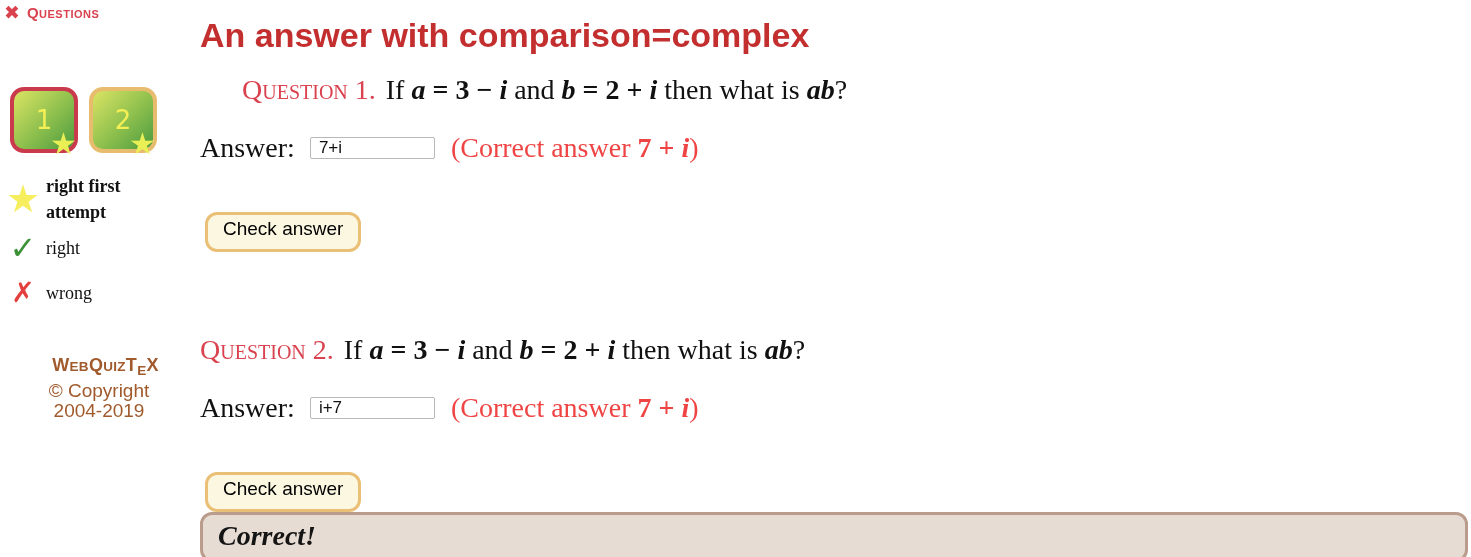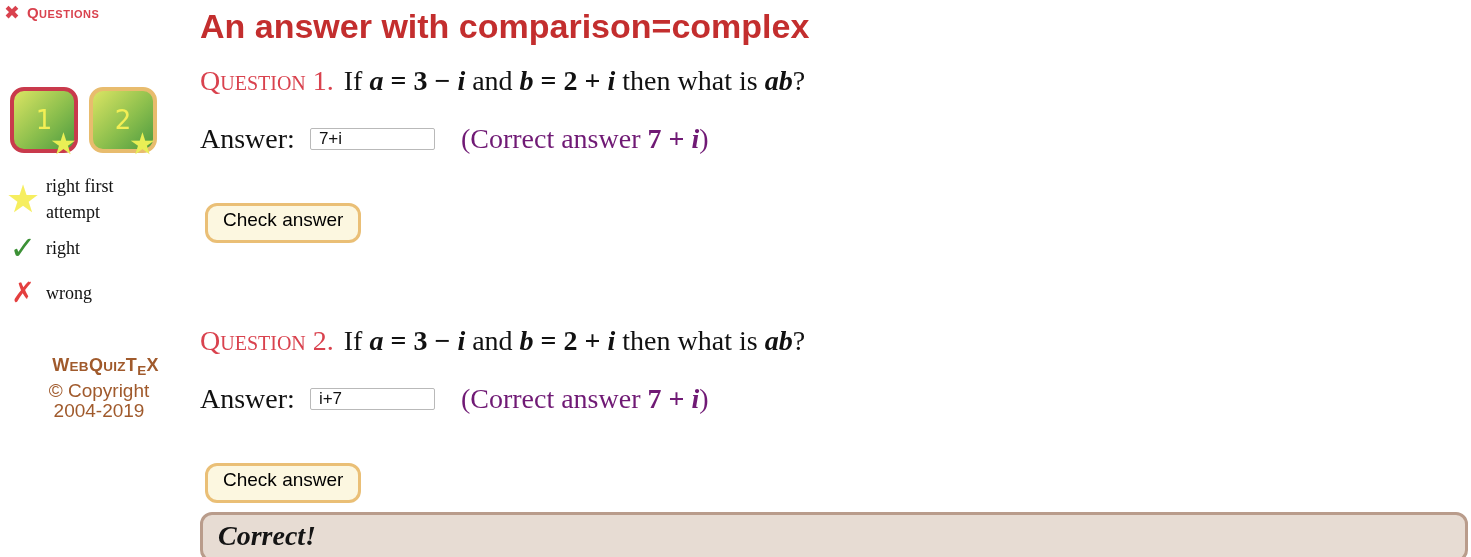--- a/index.html
+++ b/index.html
@@ -70,44 +70,44 @@
   .footer .logo { font-weight: bold; letter-spacing: 0.3px; padding-left: 13px; }
   .seg-big   { font-size: 18px; font-weight: bold; }
   .seg-small { font-size: 13.5px; font-weight: bold; }
   .seg-sub   { font-size: 13.5px; font-weight: bold; vertical-align: -4px; }
   .footer .copyright, .footer .years { font-size: 19px; }
 
   
   .main { position: absolute; left: 200px; top: 0; right: 0; }
 
   .page-title {
-    margin-top: 7px;
+    margin-top: 16px;
     font-family: "Liberation Sans", sans-serif;
     font-size: 34px; font-weight: bold;
     color: #c32e2e; line-height: 38px;
   }
 
   .question-line { font-size: 28px; color: #111; line-height: 34px; }
-  .q1-line { margin-top: 19px; }
+  .q1-line { margin-top: 19px; margin-left: 42px; }
   .q2-line { margin-top: 81px; }
   .q-label {
     color: #d9424e; font-variant: small-caps; margin-right: 10px;
   }
 
   .answer-row { margin-top: 21px; display: flex; align-items: center; height: 40px; }
   .answer-label { font-size: 28px; color: #111; }
   .answer-input {
     margin-left: 15px;
     width: 125px; height: 22px;
     border: 1px solid #b9b9b9; border-radius: 2px;
     font-family: "Liberation Sans", sans-serif;
     font-size: 17px; color: #111;
     padding-left: 8px; background: #ffffff; outline: none;
   }
-  .correct-note { margin-left: 26px; font-size: 28px; color: #701a75; }
+  .correct-note { margin-left: 16px; font-size: 28px; color: #ef4444; }
 
   .seg-plain { font-weight: normal; font-style: normal; }
   .seg-bold  { font-weight: bold; }
   .seg-var   { font-weight: bold; font-style: italic; }
 
   .check-btn {
     display: inline-block; margin-top: 44px; margin-left: 5px;
     background: #fcf7e0;
     border: 3px solid #eabf76; border-radius: 12px;
     font-family: "Liberation Sans", sans-serif;
@@ -145,21 +145,21 @@
     </div>
     <div class="qbtn other">
       <span>2</span>
       <span class="btn-star">★</span>
     </div>
   </div>
 
   <div class="legend">
     <div class="legend-item li-star">
       <span class="legend-icon">★</span>
-      <span class="legend-label" style="width:86px;">right first attempt</span>
+      <span class="legend-label" style="width:86px;font-weight:bold;">right first attempt</span>
     </div>
     <div class="legend-item li-right">
       <span class="legend-icon">✓</span>
       <span class="legend-label">right</span>
     </div>
     <div class="legend-item li-wrong">
       <span class="legend-icon">✗</span>
       <span class="legend-label">wrong</span>
     </div>
   </div>

